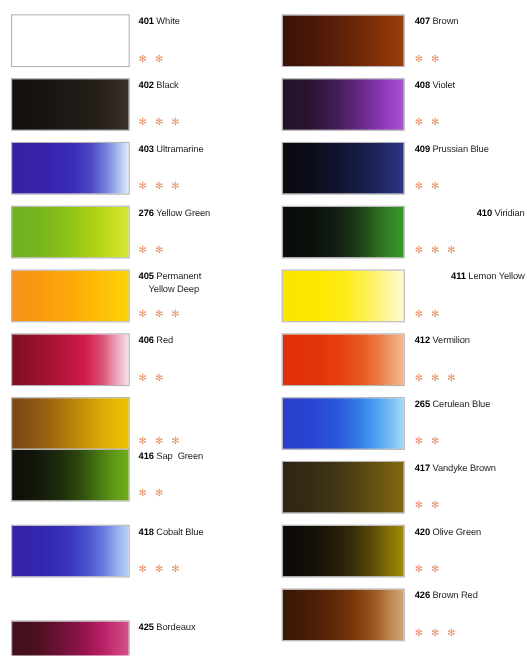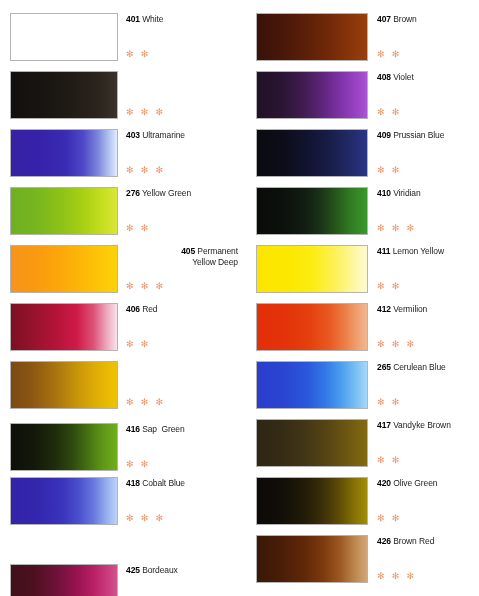--- a/index.html
+++ b/index.html
@@ -96,48 +96,49 @@
 
 <div id="chart">
     <div class="column left">
       <div class="swatch-row" style="top: 13px;">
         <div class="swatch" style="background: linear-gradient(90deg, rgb(255, 255, 255) 0%, rgb(255, 255, 255) 100%);"></div>
         <div class="label"><span class="code">401</span> <span class="name">White</span></div>
         <div class="stars">✻ ✻</div>
       </div>
       <div class="swatch-row" style="top: 71px;">
         <div class="swatch" style="background: linear-gradient(90deg, rgb(18, 16, 14) 0%, rgb(25, 21, 17) 35%, rgb(35, 29, 24) 62%, rgb(43, 36, 29) 82%, rgb(58, 51, 43) 100%);"></div>
+        <div class="label"><span class="code">402</span> <span class="name">Black</span></div>
         <div class="stars">✻ ✻ ✻</div>
       </div>
       <div class="swatch-row" style="top: 129px;">
         <div class="swatch" style="background: linear-gradient(90deg, rgb(55, 33, 164) 0%, rgb(54, 35, 171) 30%, rgb(58, 44, 181) 52%, rgb(78, 72, 198) 68%, rgb(124, 134, 221) 82%, rgb(182, 198, 242) 93%, rgb(226, 236, 253) 100%);"></div>
         <div class="label"><span class="code">403</span> <span class="name">Ultramarine</span></div>
         <div class="stars">✻ ✻ ✻</div>
       </div>
       <div class="swatch-row" style="top: 187px;">
         <div class="swatch" style="background: linear-gradient(90deg, rgb(110, 176, 34) 0%, rgb(118, 181, 30) 22%, rgb(140, 193, 24) 46%, rgb(169, 207, 20) 68%, rgb(198, 222, 30) 86%, rgb(217, 231, 58) 100%);"></div>
         <div class="label"><span class="code">276</span> <span class="name">Yellow Green</span></div>
         <div class="stars">✻ ✻</div>
       </div>
-      <div class="swatch-row" style="top: 245px; text-align: right;">
+      <div class="swatch-row" style="top: 245px;">
         <div class="swatch" style="background: linear-gradient(90deg, rgb(247, 147, 28) 0%, rgb(249, 153, 15) 22%, rgb(252, 168, 10) 48%, rgb(253, 186, 7) 70%, rgb(253, 201, 7) 88%, rgb(253, 210, 10) 100%);"></div>
         <div class="label"><span class="code">405</span> <span class="name">Permanent
     Yellow Deep</span></div>
         <div class="stars">✻ ✻ ✻</div>
       </div>
       <div class="swatch-row" style="top: 303px;">
         <div class="swatch" style="background: linear-gradient(90deg, rgb(125, 15, 35) 0%, rgb(149, 18, 44) 20%, rgb(180, 19, 56) 42%, rgb(207, 26, 72) 62%, rgb(221, 83, 120) 78%, rgb(236, 166, 189) 90%, rgb(248, 226, 233) 100%);"></div>
         <div class="label"><span class="code">406</span> <span class="name">Red</span></div>
         <div class="stars">✻ ✻</div>
       </div>
       <div class="swatch-row" style="top: 361px;">
         <div class="swatch" style="background: linear-gradient(90deg, rgb(122, 74, 20) 0%, rgb(138, 85, 18) 18%, rgb(166, 112, 15) 40%, rgb(196, 145, 10) 60%, rgb(220, 171, 6) 78%, rgb(232, 188, 3) 92%, rgb(238, 194, 3) 100%);"></div>
         <div class="stars">✻ ✻ ✻</div>
       </div>
-      <div class="swatch-row" style="top: 423px;">
+      <div class="swatch-row" style="top: 408px;">
         <div class="swatch" style="background: linear-gradient(90deg, rgb(13, 15, 9) 0%, rgb(20, 24, 10) 22%, rgb(31, 45, 12) 42%, rgb(46, 74, 14) 58%, rgb(68, 112, 18) 72%, rgb(93, 150, 22) 86%, rgb(111, 174, 27) 100%);"></div>
         <div class="label"><span class="code">416</span> <span class="name">Sap  Green</span></div>
         <div class="stars">✻ ✻</div>
       </div>
       <div class="swatch-row" style="top: 477px;">
         <div class="swatch" style="background: linear-gradient(90deg, rgb(52, 35, 168) 0%, rgb(51, 39, 174) 26%, rgb(58, 51, 187) 48%, rgb(74, 80, 205) 64%, rgb(104, 120, 222) 78%, rgb(148, 174, 238) 90%, rgb(188, 210, 248) 100%);"></div>
         <div class="label"><span class="code">418</span> <span class="name">Cobalt Blue</span></div>
         <div class="stars">✻ ✻ ✻</div>
       </div>
       <div class="swatch-row" style="top: 553px; margin-top: 11px;">
@@ -155,26 +156,26 @@
       <div class="swatch-row" style="top: 71px;">
         <div class="swatch" style="background: linear-gradient(90deg, rgb(32, 18, 37) 0%, rgb(42, 20, 50) 22%, rgb(67, 28, 84) 44%, rgb(99, 39, 130) 62%, rgb(131, 52, 173) 78%, rgb(156, 69, 199) 92%, rgb(168, 85, 211) 100%);"></div>
         <div class="label"><span class="code">408</span> <span class="name">Violet</span></div>
         <div class="stars">✻ ✻</div>
       </div>
       <div class="swatch-row" style="top: 129px;">
         <div class="swatch" style="background: linear-gradient(90deg, rgb(10, 10, 17) 0%, rgb(12, 13, 26) 24%, rgb(17, 20, 48) 46%, rgb(23, 28, 70) 64%, rgb(31, 39, 96) 80%, rgb(39, 48, 122) 94%, rgb(43, 53, 133) 100%);"></div>
         <div class="label"><span class="code">409</span> <span class="name">Prussian Blue</span></div>
         <div class="stars">✻ ✻</div>
       </div>
-      <div class="swatch-row" style="top: 187px;">
+      <div class="swatch-row" style="top: 187px; text-align: right;">
         <div class="swatch" style="background: linear-gradient(90deg, rgb(9, 11, 9) 0%, rgb(12, 17, 12) 24%, rgb(18, 29, 18) 44%, rgb(26, 52, 24) 58%, rgb(36, 82, 25) 70%, rgb(47, 122, 34) 84%, rgb(56, 153, 42) 100%);"></div>
         <div class="label"><span class="code">410</span> <span class="name">Viridian</span></div>
         <div class="stars">✻ ✻ ✻</div>
       </div>
-      <div class="swatch-row" style="top: 245px;">
+      <div class="swatch-row" style="top: 245px; text-align: right;">
         <div class="swatch" style="background: linear-gradient(90deg, rgb(251, 229, 0) 0%, rgb(251, 232, 0) 28%, rgb(252, 236, 18) 50%, rgb(253, 240, 70) 66%, rgb(253, 244, 124) 80%, rgb(254, 248, 180) 92%, rgb(254, 250, 208) 100%);"></div>
         <div class="label"><span class="code">411</span> <span class="name">Lemon Yellow</span></div>
         <div class="stars">✻ ✻</div>
       </div>
       <div class="swatch-row" style="top: 303px;">
         <div class="swatch" style="background: linear-gradient(90deg, rgb(226, 47, 9) 0%, rgb(227, 51, 10) 26%, rgb(229, 64, 14) 48%, rgb(232, 90, 34) 66%, rgb(236, 126, 70) 80%, rgb(240, 162, 116) 92%, rgb(242, 183, 143) 100%);"></div>
         <div class="label"><span class="code">412</span> <span class="name">Vermilion</span></div>
         <div class="stars">✻ ✻ ✻</div>
       </div>
       <div class="swatch-row" style="top: 361px;">

